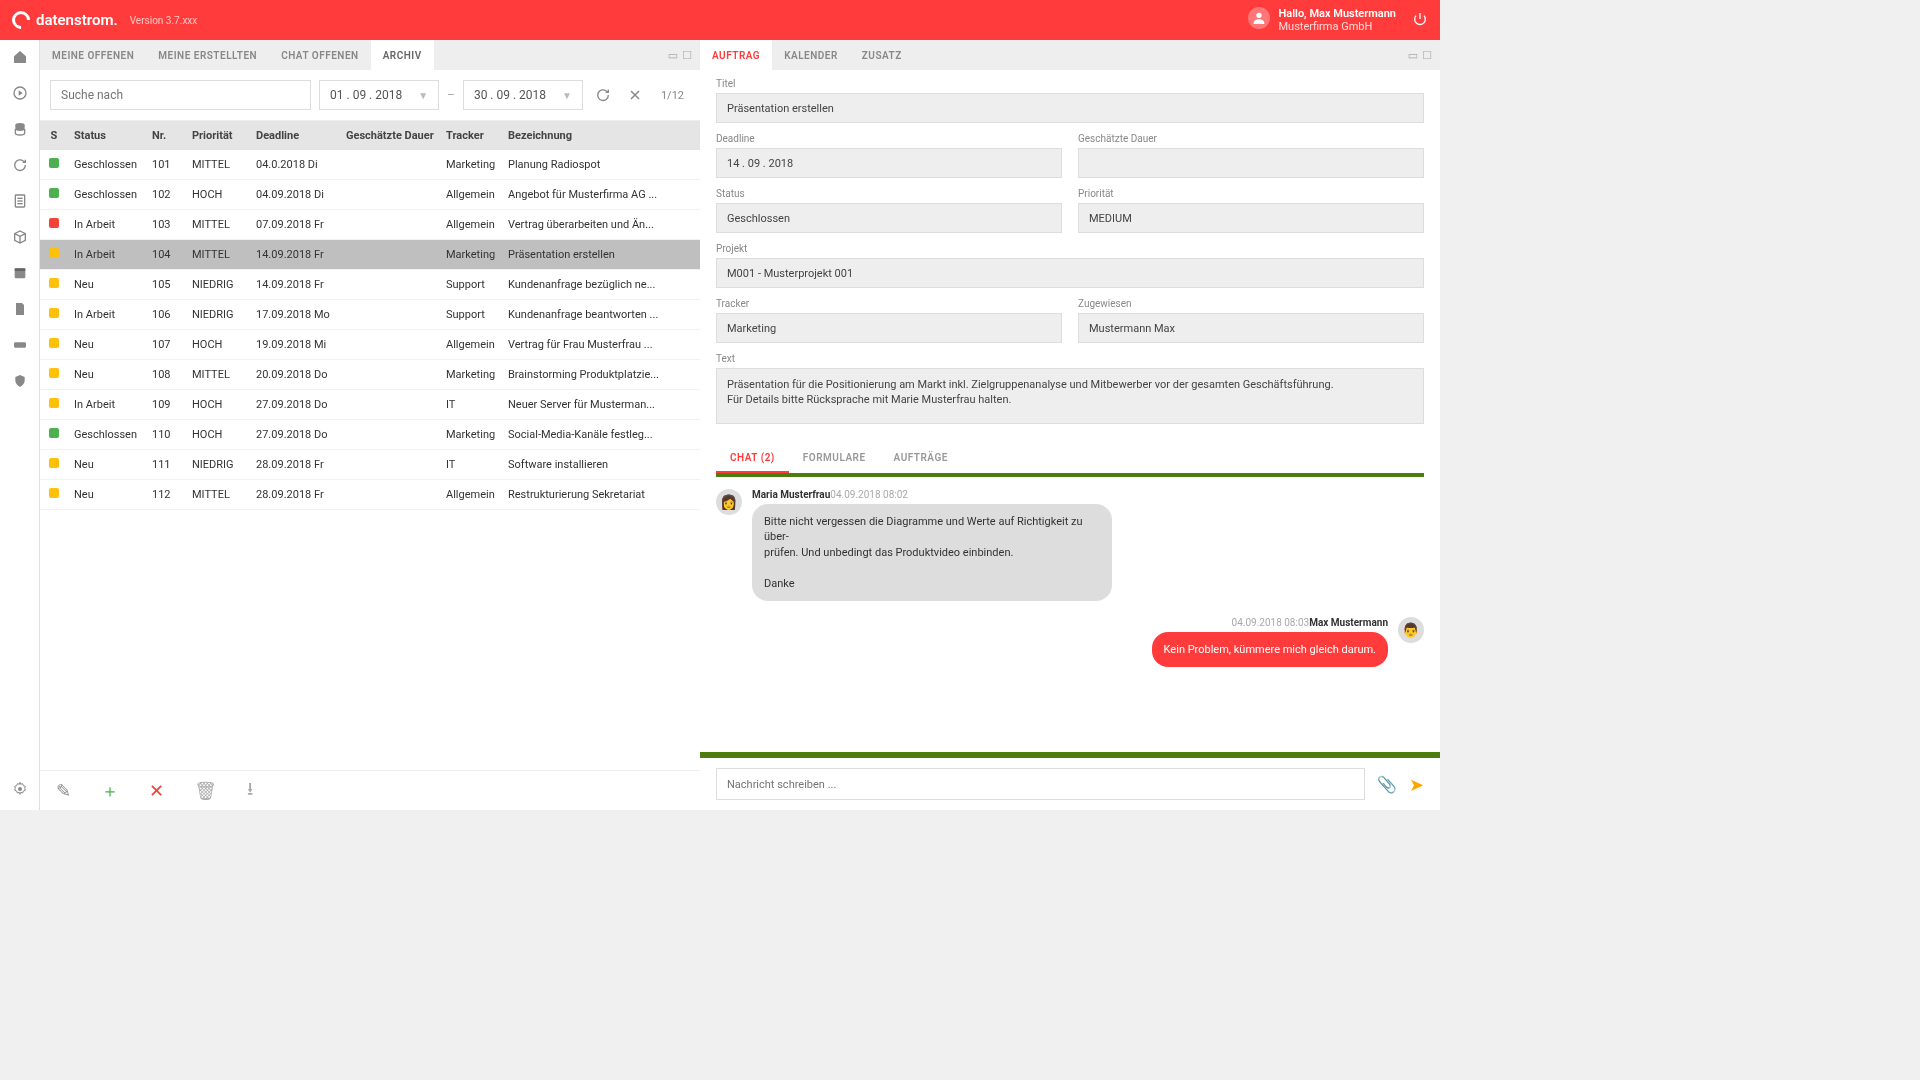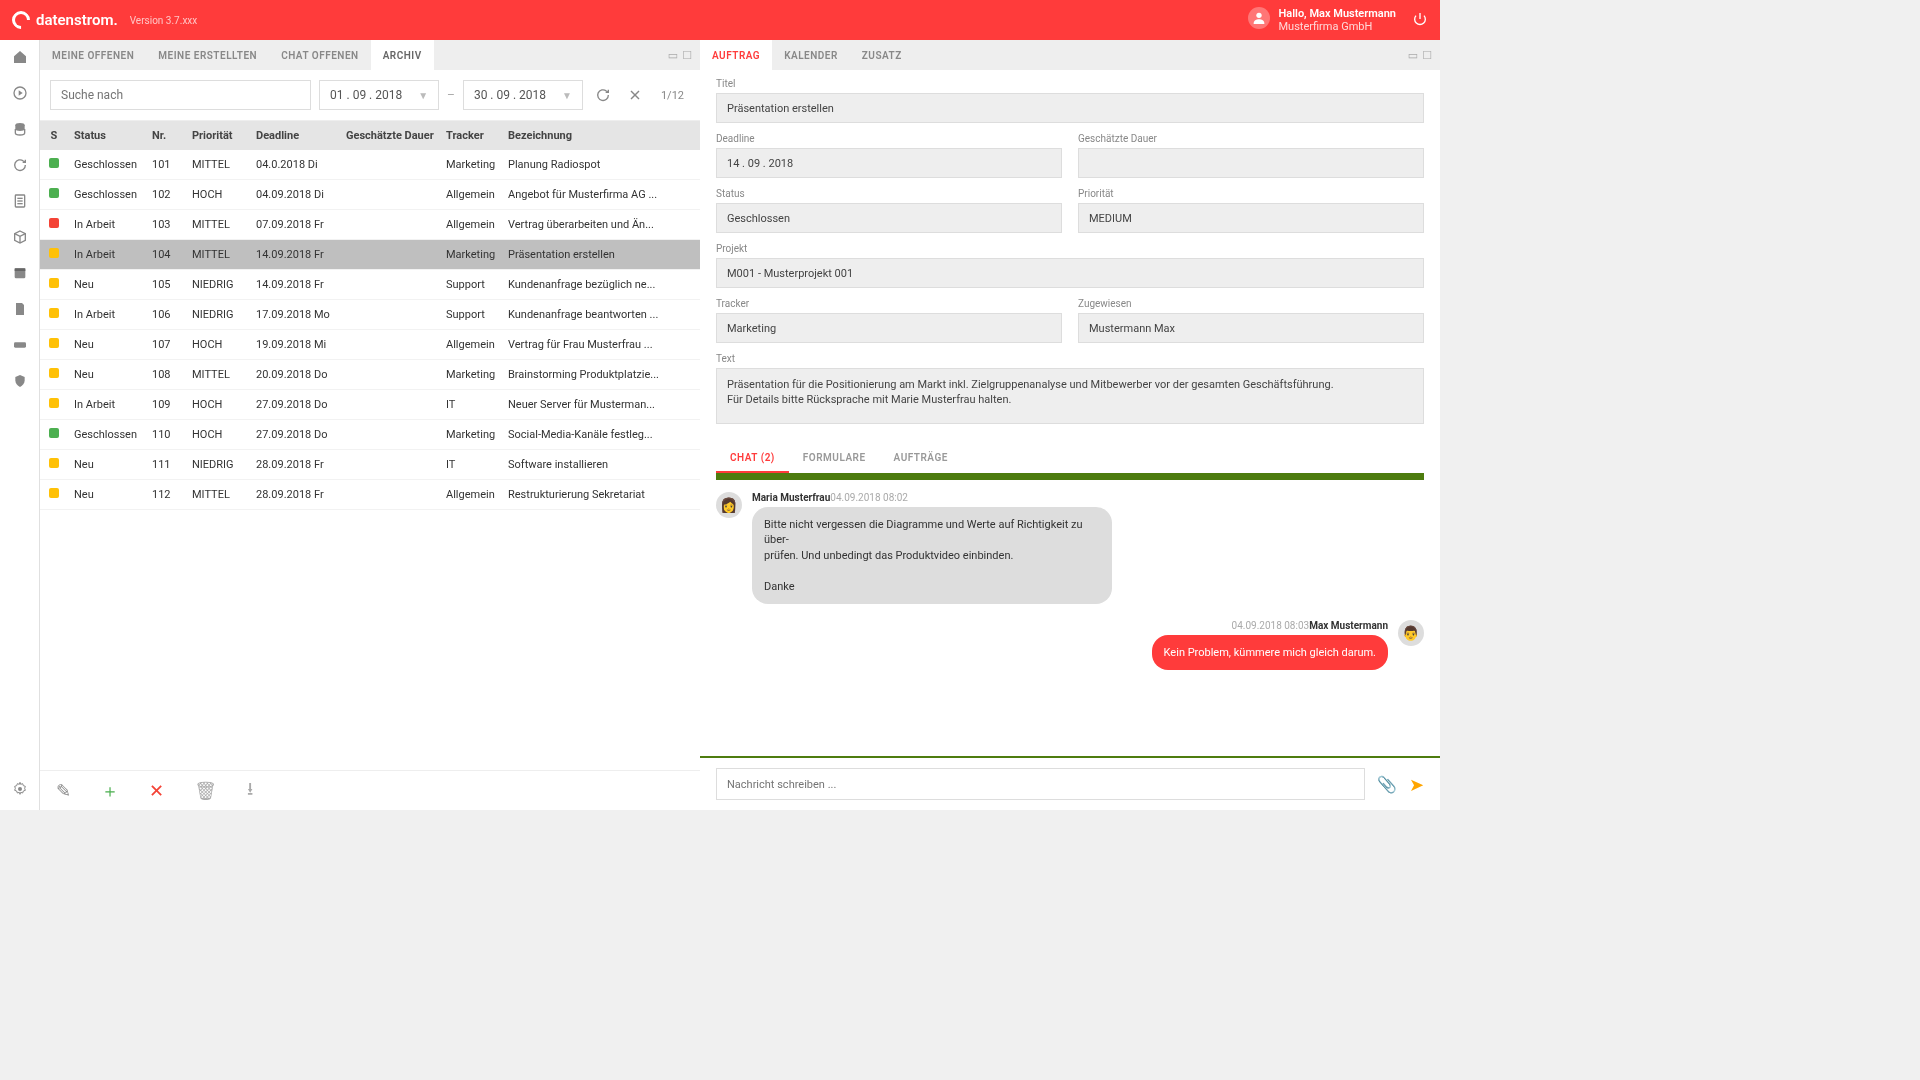--- a/index.html
+++ b/index.html
@@ -58,37 +58,37 @@
 .lfb{font-size:18px;cursor:pointer}
 
 
 .form{padding:8px 16px 4px;overflow:auto}
 .frow{display:flex;gap:16px;margin-bottom:10px}
 .fcol{flex:1;display:flex;flex-direction:column;gap:4px}
 .flabel{font-size:10px;color:#888}
 .fval{height:30px;border:1px solid #ddd;background:#eee;padding:0 10px;display:flex;align-items:center;font-size:11px;color:#444}
 .ftext{min-height:56px;padding:8px 10px;align-items:flex-start;line-height:1.4;white-space:pre-line}
 
-.subtabs{display:flex;border-bottom:7px solid #4d7c0f;margin:6px 16px 0}
+.subtabs{display:flex;border-bottom:4px solid #4d7c0f;margin:6px 16px 0}
 .stab{padding:8px 14px;font-size:10px;font-weight:600;letter-spacing:.5px;color:#999;cursor:pointer}
 .stab.active{color:#ff3b3b;border-bottom:2px solid #ff3b3b;background:#fff}
 
 .chat{flex:1;padding:12px 16px;overflow:auto}
 .msg{display:flex;gap:10px;margin-bottom:16px}
 .msg.right{flex-direction:row-reverse}
 .av{width:26px;height:26px;border-radius:50%;background:#ddd;flex-shrink:0;display:flex;align-items:center;justify-content:center;font-size:14px}
 .msgbody{max-width:360px}
 .msgmeta{font-size:10px;margin-bottom:4px;display:flex;}
 .msgmeta .mn{font-weight:700;color:#333}
 .msgmeta .mt{color:#aaa}
 .msg.right .msgmeta{justify-content:flex-end}
 .bubble{background:#ddd;padding:10px 12px;border-radius:16px;font-size:11px;color:#333;line-height:1.4;white-space:pre-line}
 .msg.right .bubble{background:#ff3b3b;color:#fff}
 
-.chat-input{display:flex;align-items:center;gap:12px;padding:10px 16px;border-top:2px solid #4d7c0f}
+.chat-input{display:flex;align-items:center;gap:12px;padding:10px 16px;border-top:6px solid #4d7c0f}
 .chat-input .cinp{flex:1;height:32px;border:1px solid #ddd;padding:0 10px;font-size:11px;color:#888}
 .send{color:#ffa500;font-size:18px;cursor:pointer}
 .attach{color:#aaa;cursor:pointer;font-size:16px}
 svg{width:16px;height:16px}
 </style>
 </head>
 <body>
 
 <div class="topbar">
   <div class="logo">

